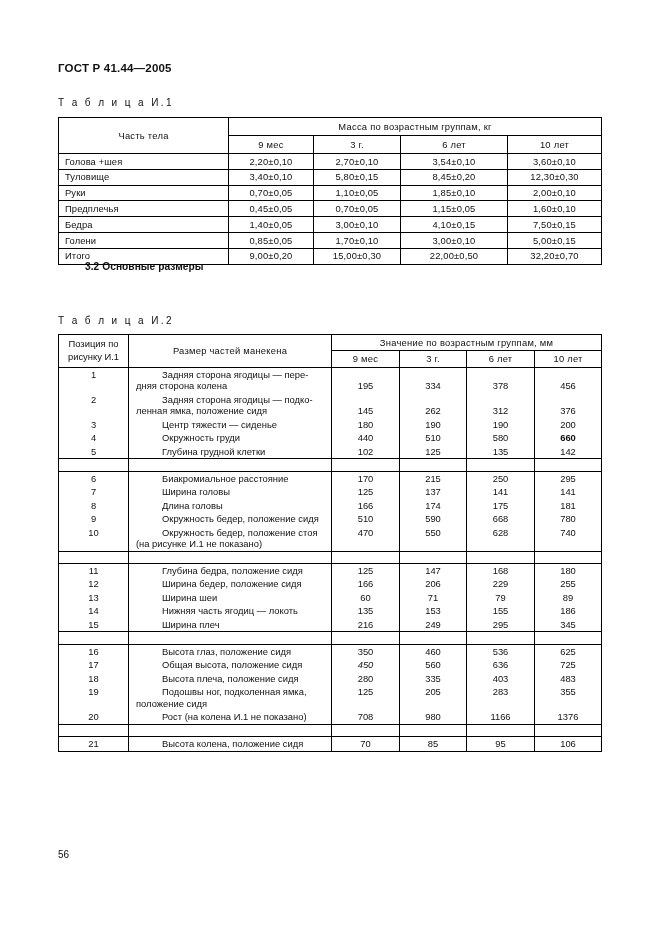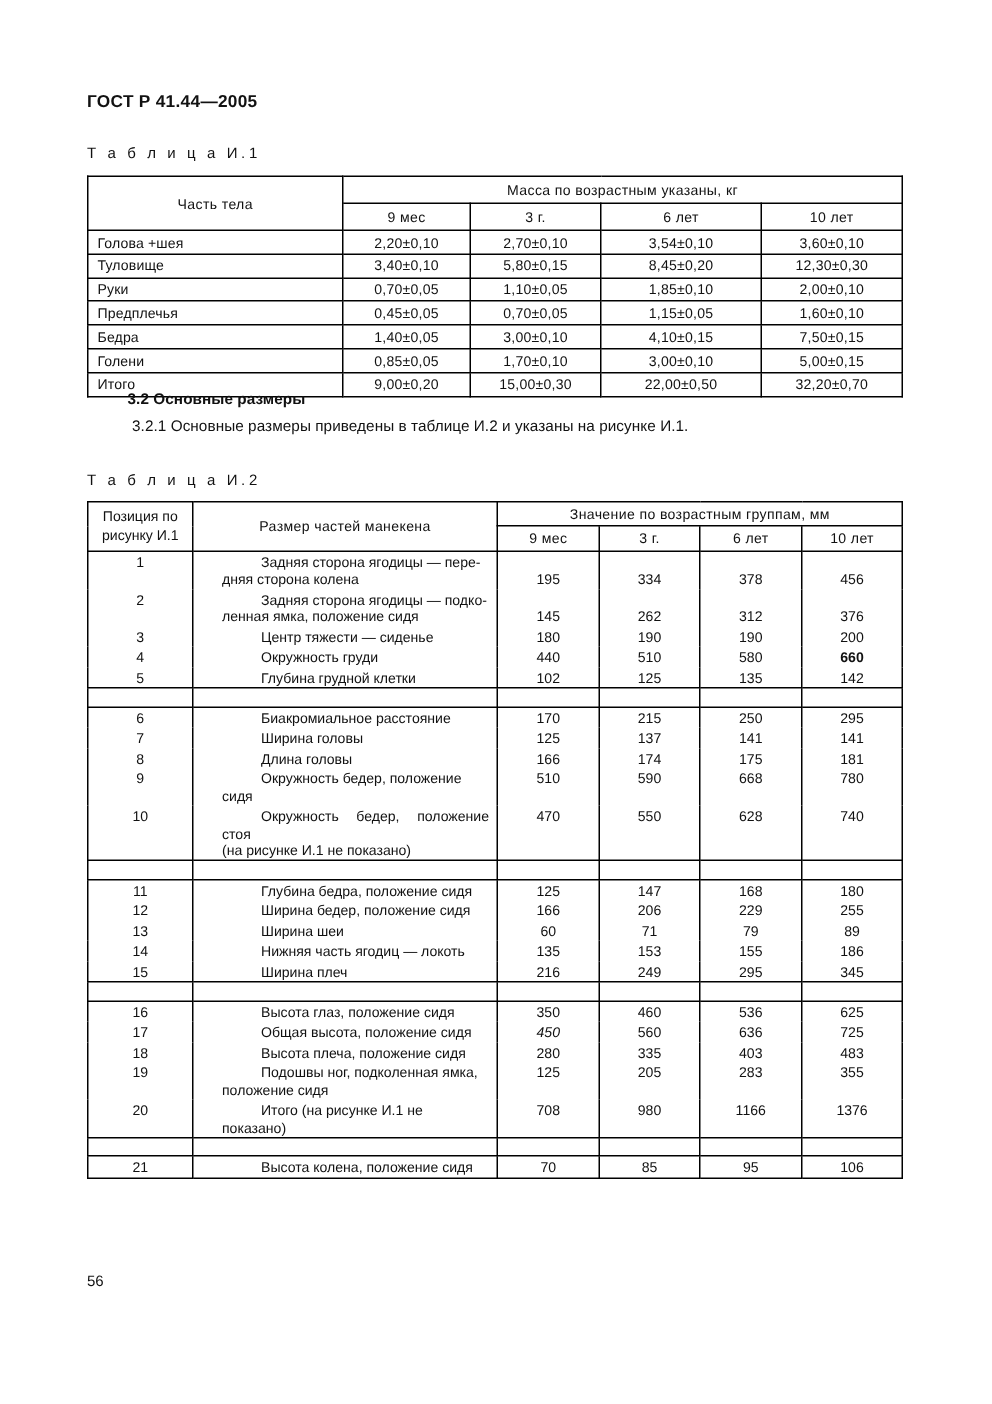--- a/index.html
+++ b/index.html
@@ -106,21 +106,21 @@
     line-height: 1.35;
   }
   #table-2 .pos {
     text-align: center;
     vertical-align: top;
     padding-top: 1px;
   }
   #table-2 .desc {
     text-align: left;
     vertical-align: top;
-    padding: 1px 5px 1px 19px;
+    padding: 1px 5px 1px 7px;
   }
   #table-2 .desc .ind {
     display: block;
     text-indent: 26px;
     text-align: justify;
   }
   #table-2 .desc .cont {
     display: block;
     text-indent: 0;
     text-align: left;
@@ -184,21 +184,21 @@
     <colgroup>
       <col style="width:170px">
       <col style="width:85px">
       <col style="width:87px">
       <col style="width:107px">
       <col style="width:94px">
     </colgroup>
     <thead>
       <tr>
         <th class="hdr-cell outer-top" rowspan="2">Часть тела</th>
-        <th class="hdr-cell outer-top" colspan="4">Масса по возрастным указаны, кг</th>
+        <th class="hdr-cell outer-top" colspan="4">Масса по возрастным группам, кг</th>
       </tr>
       <tr>
         <th class="hdr-cell thick-bottom">9 мес</th>
         <th class="hdr-cell thick-bottom">3 г.</th>
         <th class="hdr-cell thick-bottom">6 лет</th>
         <th class="hdr-cell thick-bottom">10 лет</th>
       </tr>
     </thead>
     <tbody id="table-1-body">
         <tr>
@@ -247,21 +247,20 @@
           <td class="row-label thick-bottom">Итого</td>
           <td class="num thick-bottom">9,00±0,20</td>
           <td class="num thick-bottom">15,00±0,30</td>
           <td class="num thick-bottom">22,00±0,50</td>
           <td class="num thick-bottom">32,20±0,70</td>
         </tr>
       </tbody>
   </table>
 
   <div class="sec-heading">3.2 Основные размеры</div>
-  <div class="sec-para">3.2.1 Основные размеры приведены в таблице И.2 и указаны на рисунке И.1.</div>
 
   <div class="table-caption" id="caption-2">Т а б л и ц а  И.2</div>
 
   <table class="gost-table" id="table-2">
     <colgroup>
       <col style="width:70px">
       <col style="width:203px">
       <col style="width:68px">
       <col style="width:67px">
       <col style="width:68px">
@@ -546,21 +545,21 @@
             <span class="cellline blank">283</span>
           </td>
           <td class="val " style="border-top:none;border-bottom:none;">
             <span class="cellline">355</span>
             <span class="cellline blank">355</span>
           </td>
         </tr>
         <tr>
           <td class="pos " style="border-top:none;">20</td>
           <td class="desc " style="border-top:none;">
-            <span class="plain">Итого (на рисунке И.1 не показано)</span>
+            <span class="plain">Рост (на колена И.1 не показано)</span>
           </td>
           <td class="val " style="border-top:none;">708</td>
           <td class="val " style="border-top:none;">980</td>
           <td class="val " style="border-top:none;">1166</td>
           <td class="val " style="border-top:none;">1376</td>
         </tr>
         <tr>
           <td class="spacer">&nbsp;</td>
           <td class="spacer">&nbsp;</td>
           <td class="spacer">&nbsp;</td>

